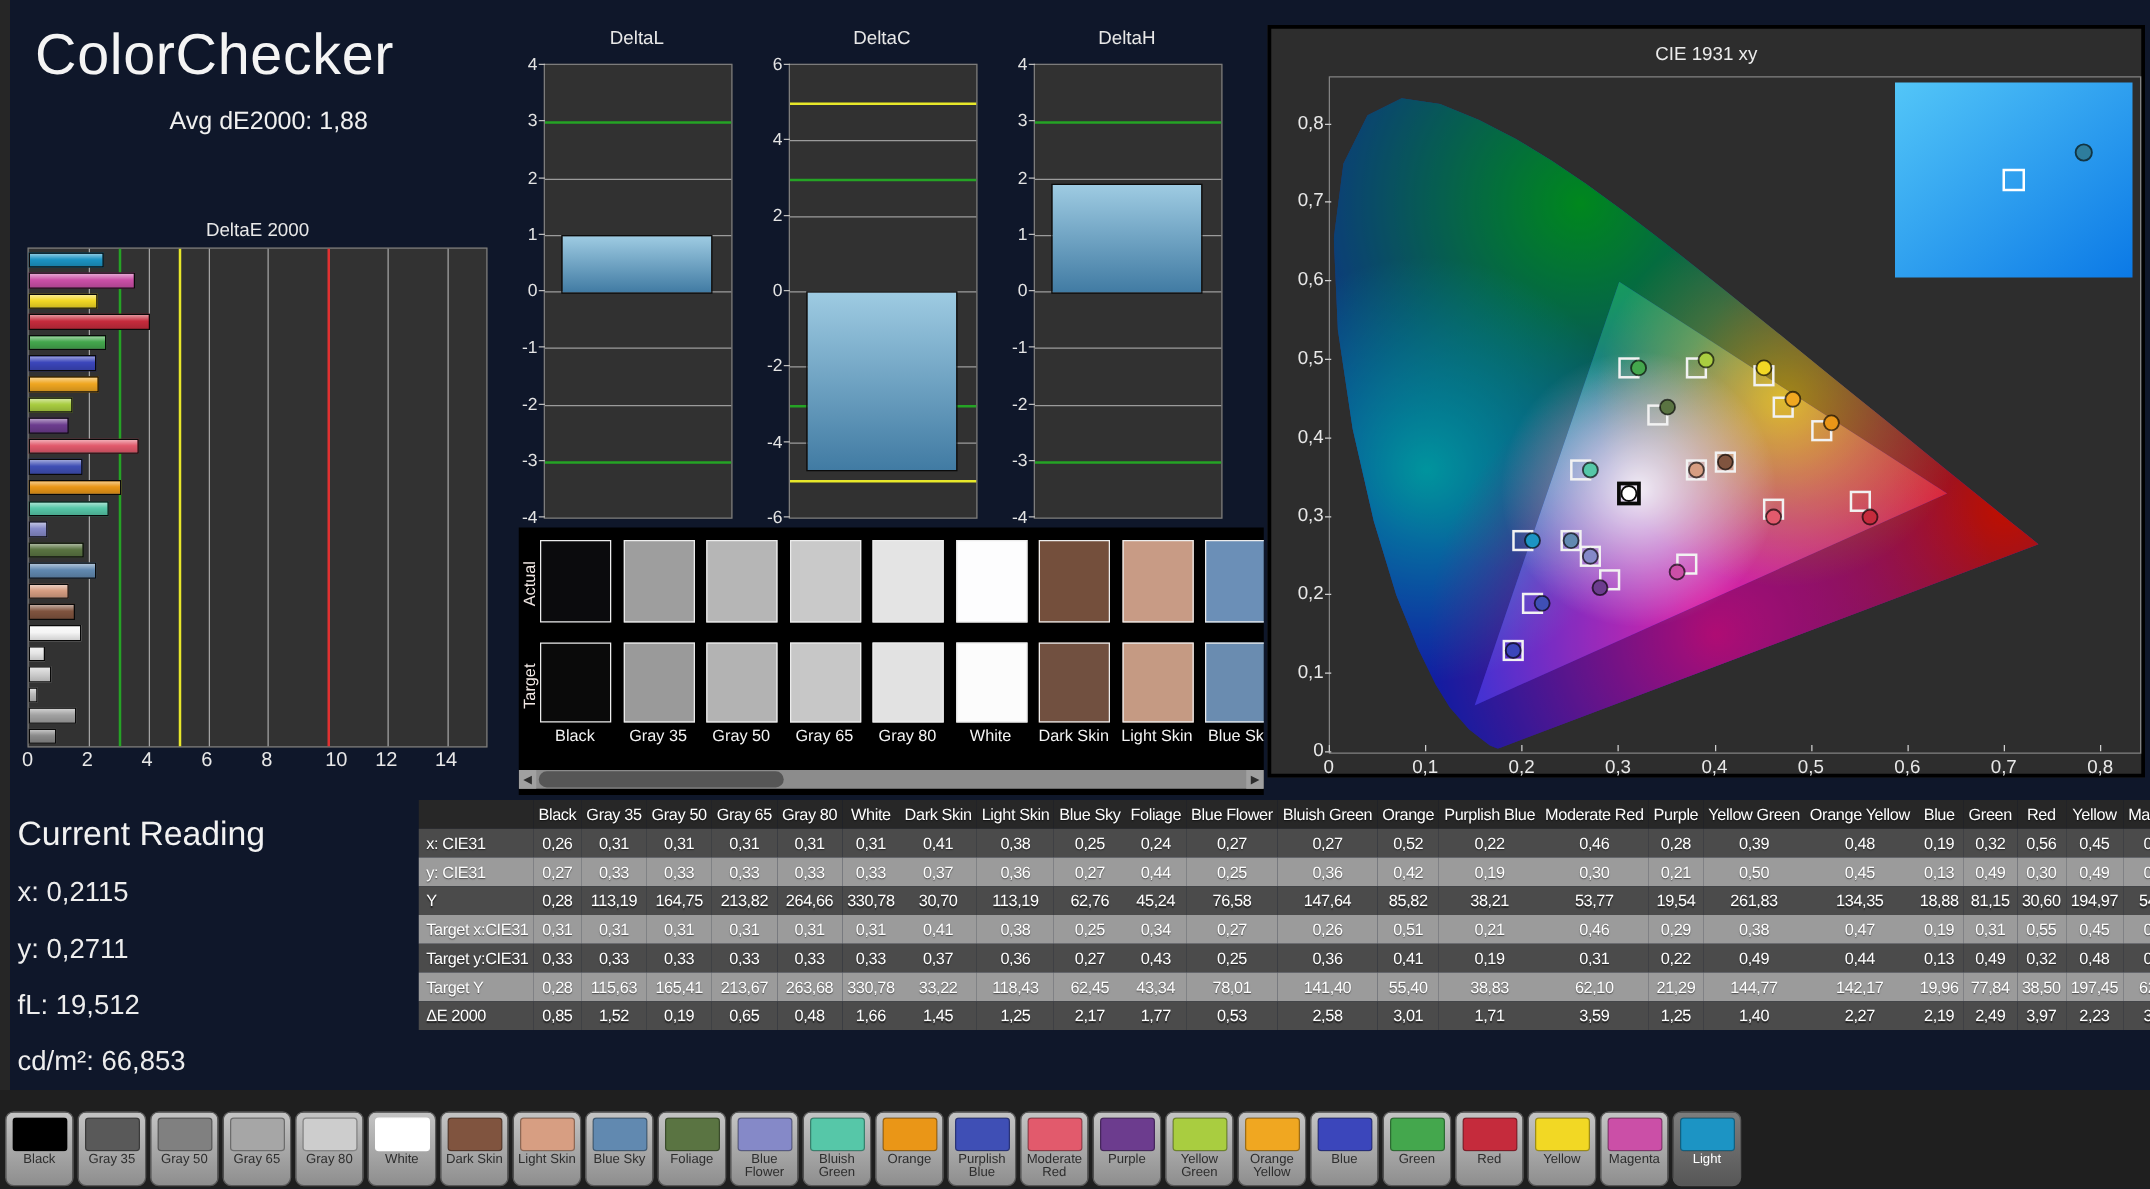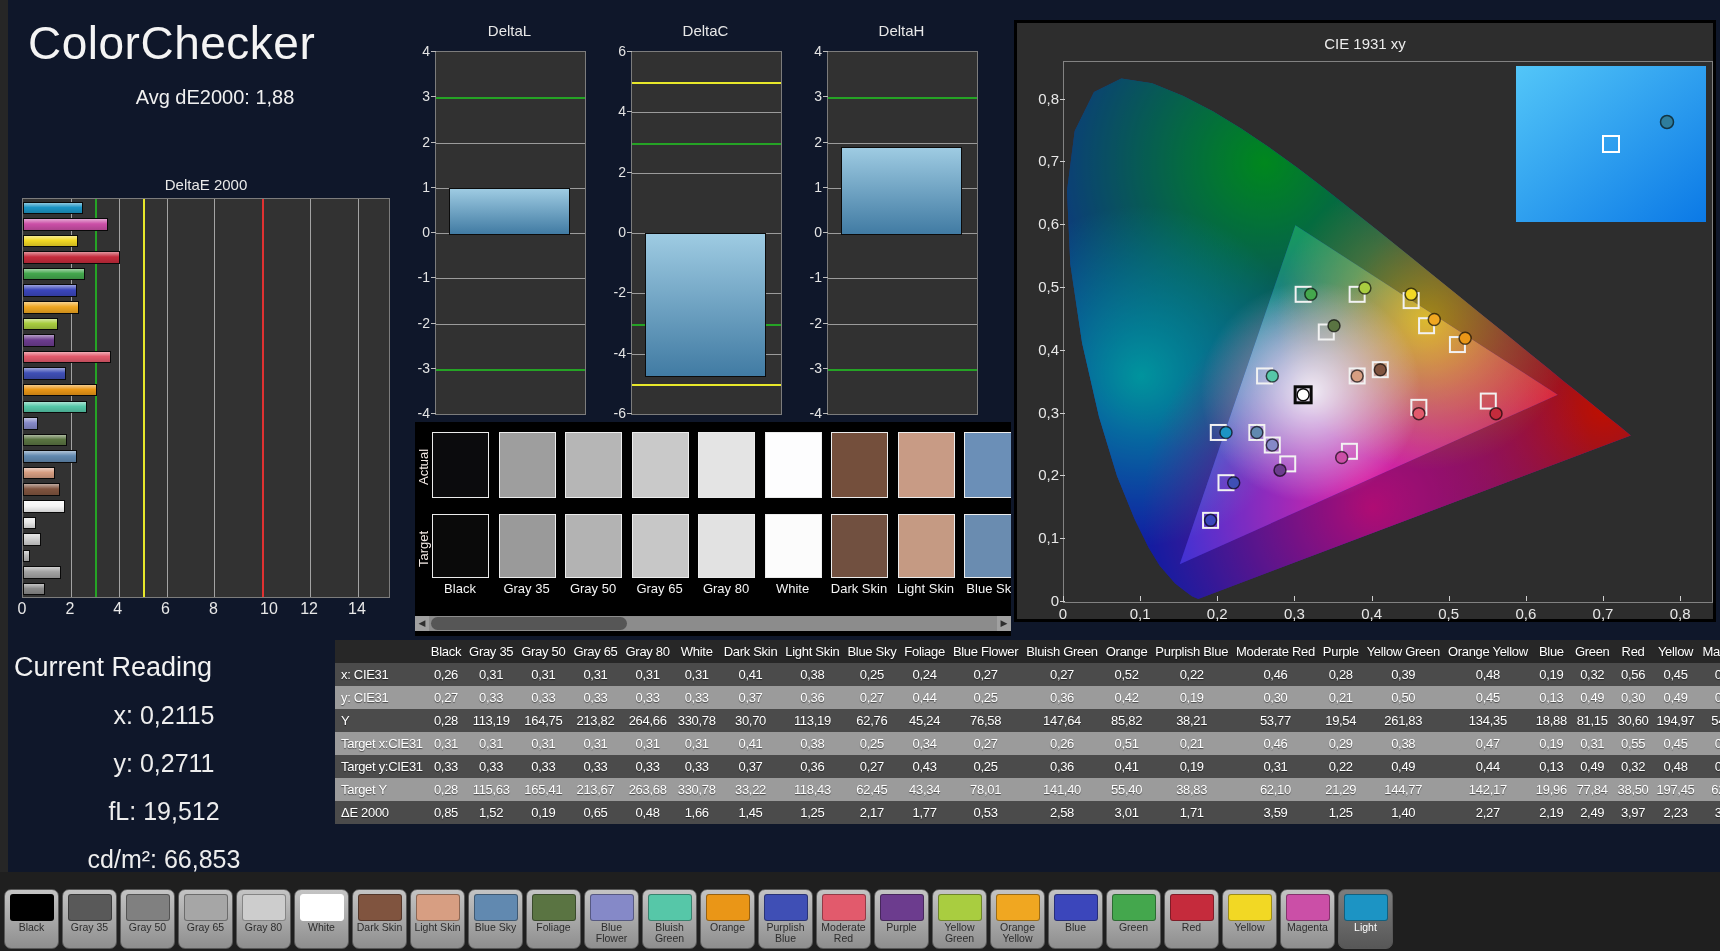--- a/index.html
+++ b/index.html
@@ -43,21 +43,21 @@
   .ciepanel{position:absolute;left:1014px;top:20px;width:702px;height:602px;background:#2d2d2d;border:3px solid #000;box-sizing:border-box;}
   .ciepanel .ctitle{position:absolute;top:12px;left:0;width:100%;text-align:center;font-size:15px;color:#ececec;}
   .cieplot{position:absolute;left:46px;top:38px;width:648px;height:540px;border:1px solid #828282;background:#2d2d2d;}
   .cielab{position:absolute;font-size:15px;color:#e8e8e8;}
   .rgbbar{position:absolute;right:14px;top:518px;width:268px;height:33px;background:#d6d6d6;color:#1c1c1c;
           font-size:19px;line-height:33px;text-align:center;}
 
   
   .curread{position:absolute;left:14px;top:652px;width:300px;}
   .curread .crt{font-size:27px;margin-bottom:18px;color:#f2f2f2;}
-  .curread .crv{font-size:25px;margin-bottom:19px;color:#ededed;text-align:center;}
+  .curread .crv{font-size:22px;margin-bottom:19px;color:#ededed;}
 
   
   .detable{position:absolute;left:335px;top:640px;width:1238px;border-collapse:collapse;
            font-size:13px;letter-spacing:-0.3px;color:#fff;table-layout:auto;}
   .detable th,.detable td{padding:4px 4px;white-space:nowrap;text-align:center;font-weight:normal;
            text-shadow:0 1px 1px rgba(0,0,0,.55);}
   .detable thead tr{background:#272727;}
   .detable tbody tr:nth-child(odd){background:#4b4b4b;}
   .detable tbody tr:nth-child(even){background:#9b9b9b;}
   .detable td:first-child,.detable th:first-child{text-align:left;padding-left:6px;}

